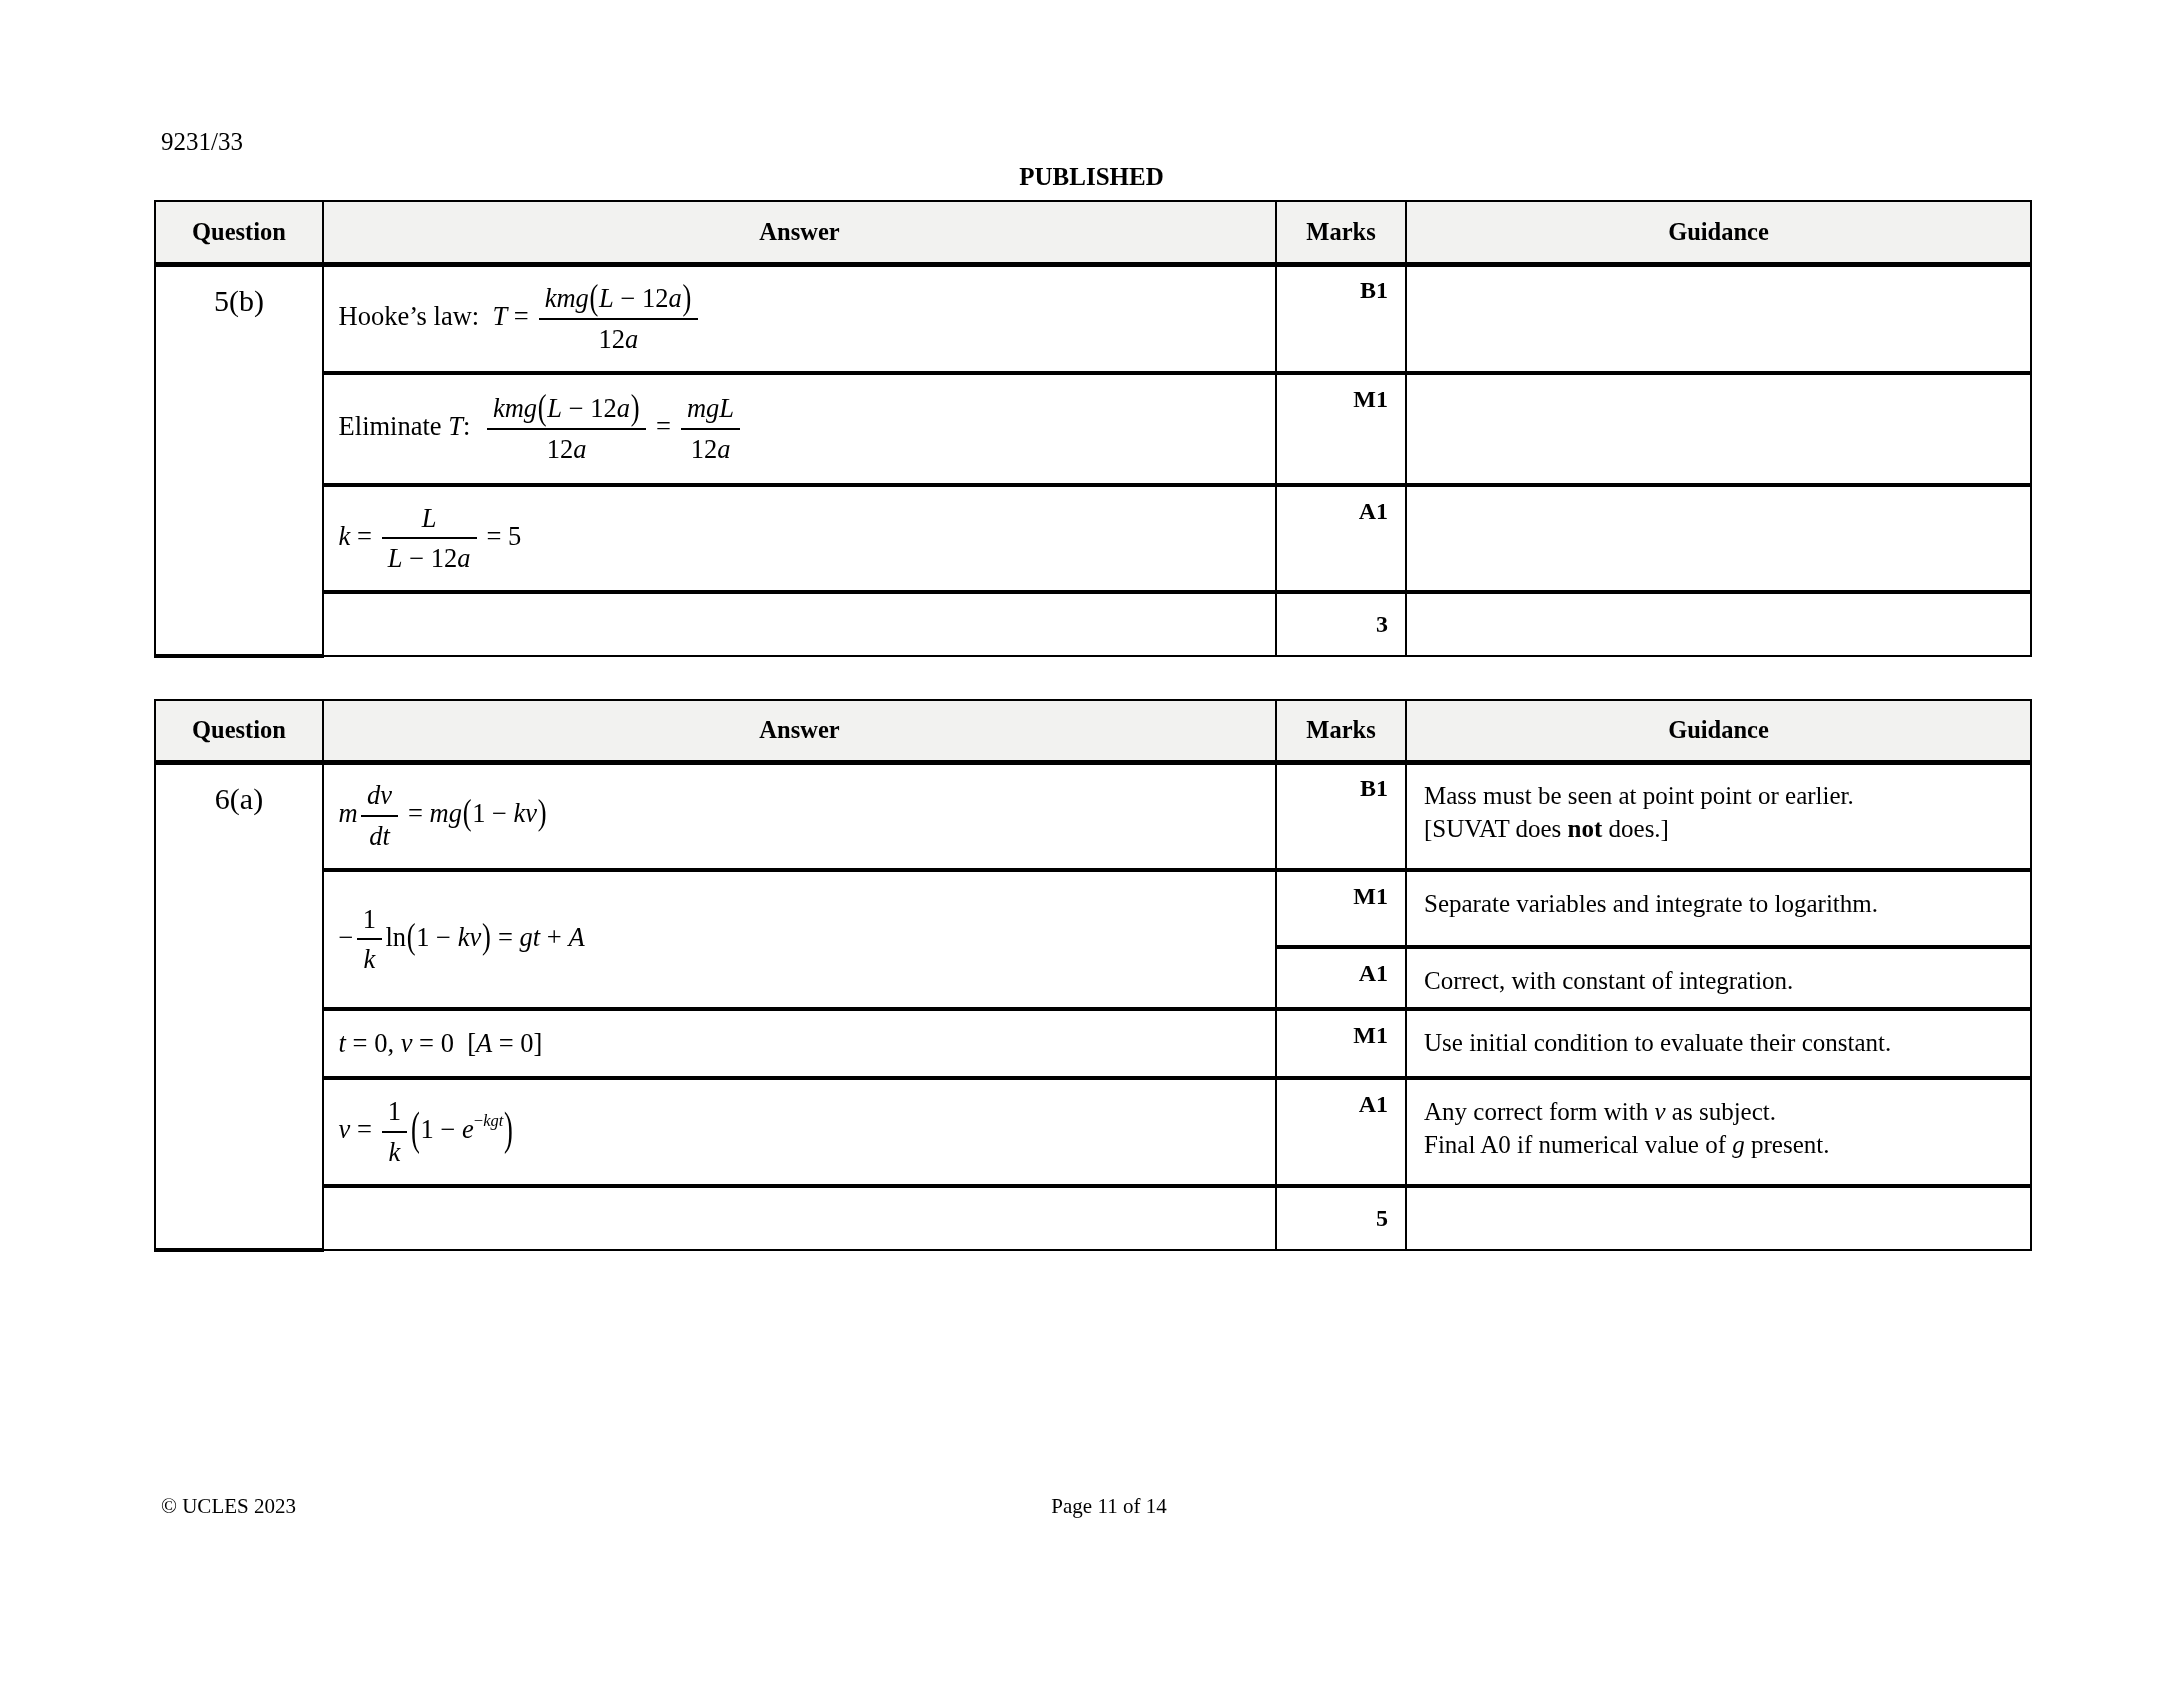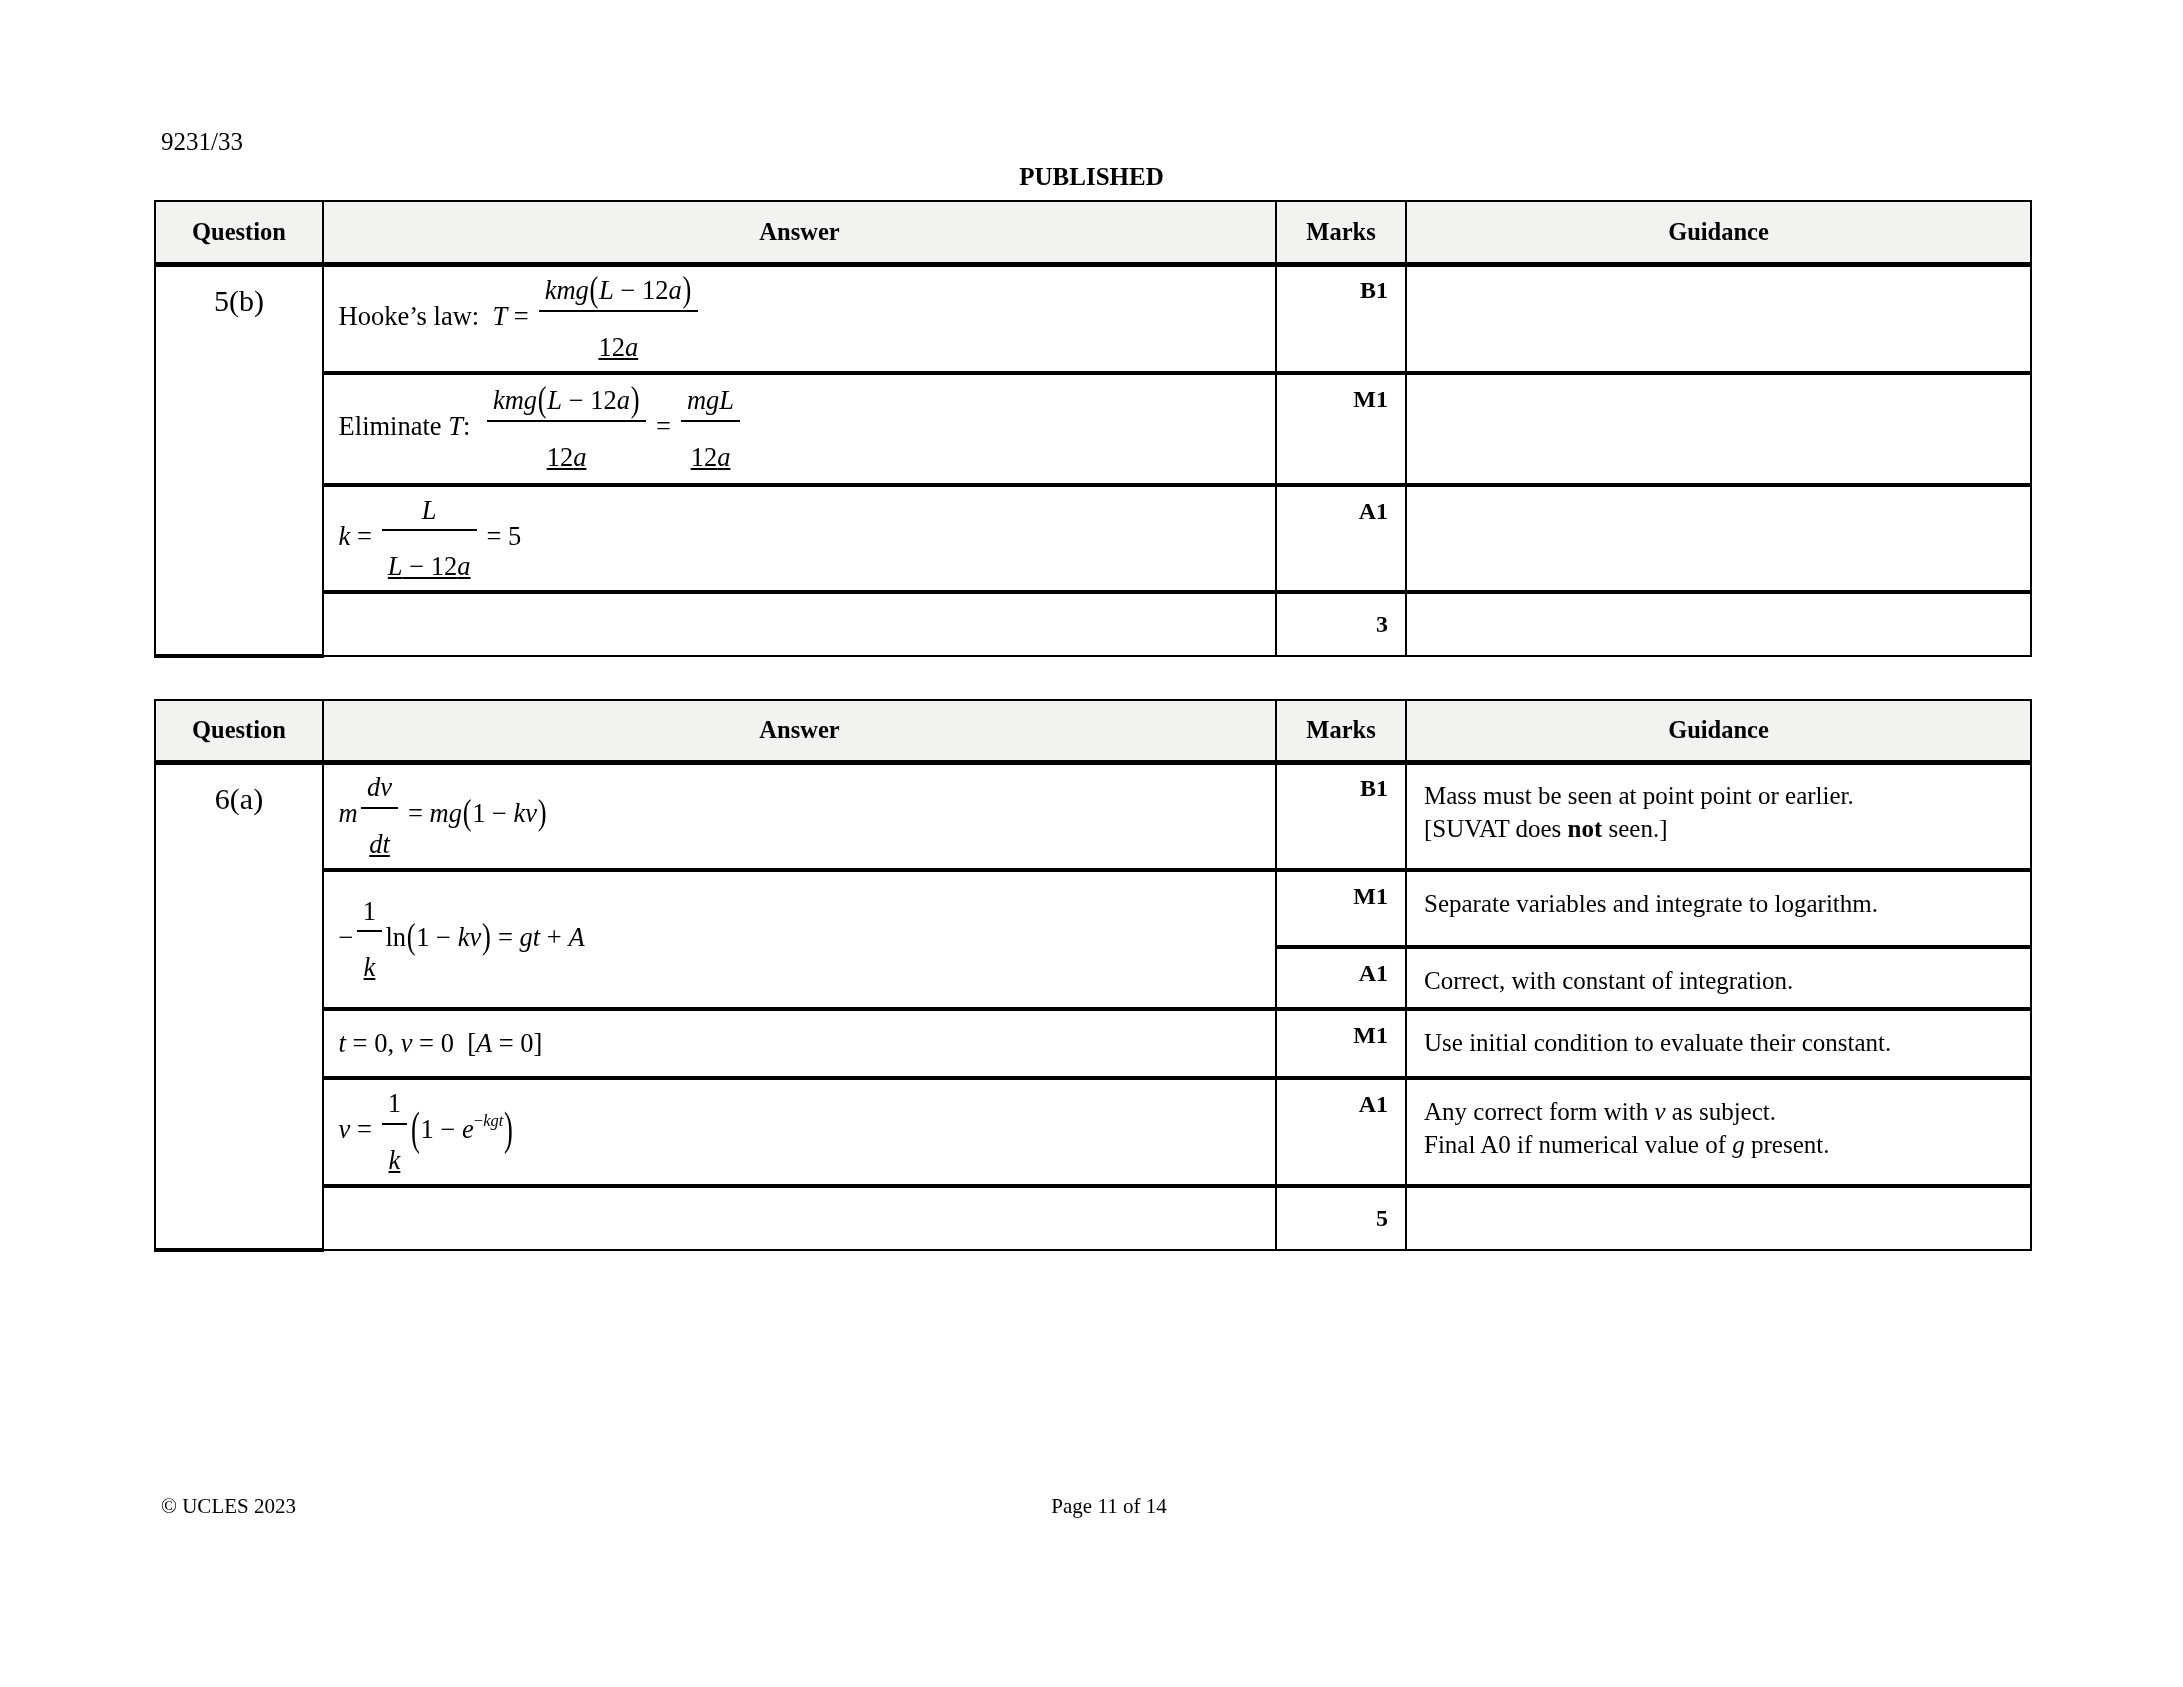--- a/index.html
+++ b/index.html
@@ -42,21 +42,21 @@
   td.mk{font-weight:bold;font-size:24px;text-align:right;vertical-align:top;padding:10.6px 17px 0 0;}
   td.mk.total{vertical-align:middle;padding-top:0;}
   td.gd{font-size:25px;vertical-align:top;padding:14.6px 13.2px 0 17px;line-height:33px;}
   .gline{white-space:nowrap;}
   
   .math{white-space:nowrap;font-size:26.5px;line-height:1.15;}
   .mi{font-style:italic;}
   .mb{font-weight:bold;}
   .frac{display:inline-block;vertical-align:middle;text-align:center;margin:0 3.3px;}
   .frac .num{display:block;padding:2px 6px 4.6px;border-bottom:2.6px solid #000;line-height:1.1;}
-  .frac .den{display:block;padding:21px 6px 2px;line-height:1.1;text-decoration:underline;}
+  .frac .den{display:block;padding:5px 6px 2px;line-height:1.1;}
   .par{display:inline-block;transform:scaleY(1.32);transform-origin:50% 55%;padding:0 0.7px;}
   .par.big{transform:scaleY(1.78);}
   sup.msup{font-size:16.5px;vertical-align:12px;letter-spacing:0;}
 </style>
 </head>
 <body>
 
 <div class="pgheader">
   <div class="hl">9231/33</div>
 </div>
@@ -113,21 +113,21 @@
       <th class="hbg" style="background: rgb(242, 242, 240);">Answer</th>
       <th class="hbg" style="background: rgb(242, 242, 240);">Marks</th>
       <th class="hbg" style="background: rgb(242, 242, 240);">Guidance</th>
     </tr>
     <tr class="sep" style="height:108px">
       <td class="q" rowspan="6">6(a)</td>
       <td class="ans"><span class="math"><span class="mi">m</span><span class="frac"><span class="num"><span class="mi">dv</span></span><span class="den"><span class="mi">dt</span></span></span><span class="mu"> = </span><span class="mi">mg</span><span class="par">(</span><span class="mu">1 − </span><span class="mi">kv</span><span class="par">)</span></span></td>
       <td class="mk">B1</td>
       <td class="gd">
           <div class="gline"><span class="mu">Mass must be seen at point point or earlier.</span></div>
-          <div class="gline"><span class="mu">[SUVAT does </span><span class="mb">not</span><span class="mu"> seen.]</span></div>
+          <div class="gline"><span class="mu">[SUVAT does </span><span class="mb">not</span><span class="mu"> does.]</span></div>
         </td>
     </tr>
     <tr class="sep" style="height:77px">
       <td class="ans" rowspan="2"><span class="math"><span class="mu">−</span><span class="frac"><span class="num"><span class="mu">1</span></span><span class="den"><span class="mi">k</span></span></span><span class="mu">ln</span><span class="par">(</span><span class="mu">1 − </span><span class="mi">kv</span><span class="par">)</span><span class="mu"> = </span><span class="mi">gt</span><span class="mu"> + </span><span class="mi">A</span></span></td>
       <td class="mk">M1</td>
       <td class="gd">
           <div class="gline"><span class="mu">Separate variables and integrate to logarithm.</span></div>
         </td>
     </tr>
     <tr class="sep" style="height:62px">

